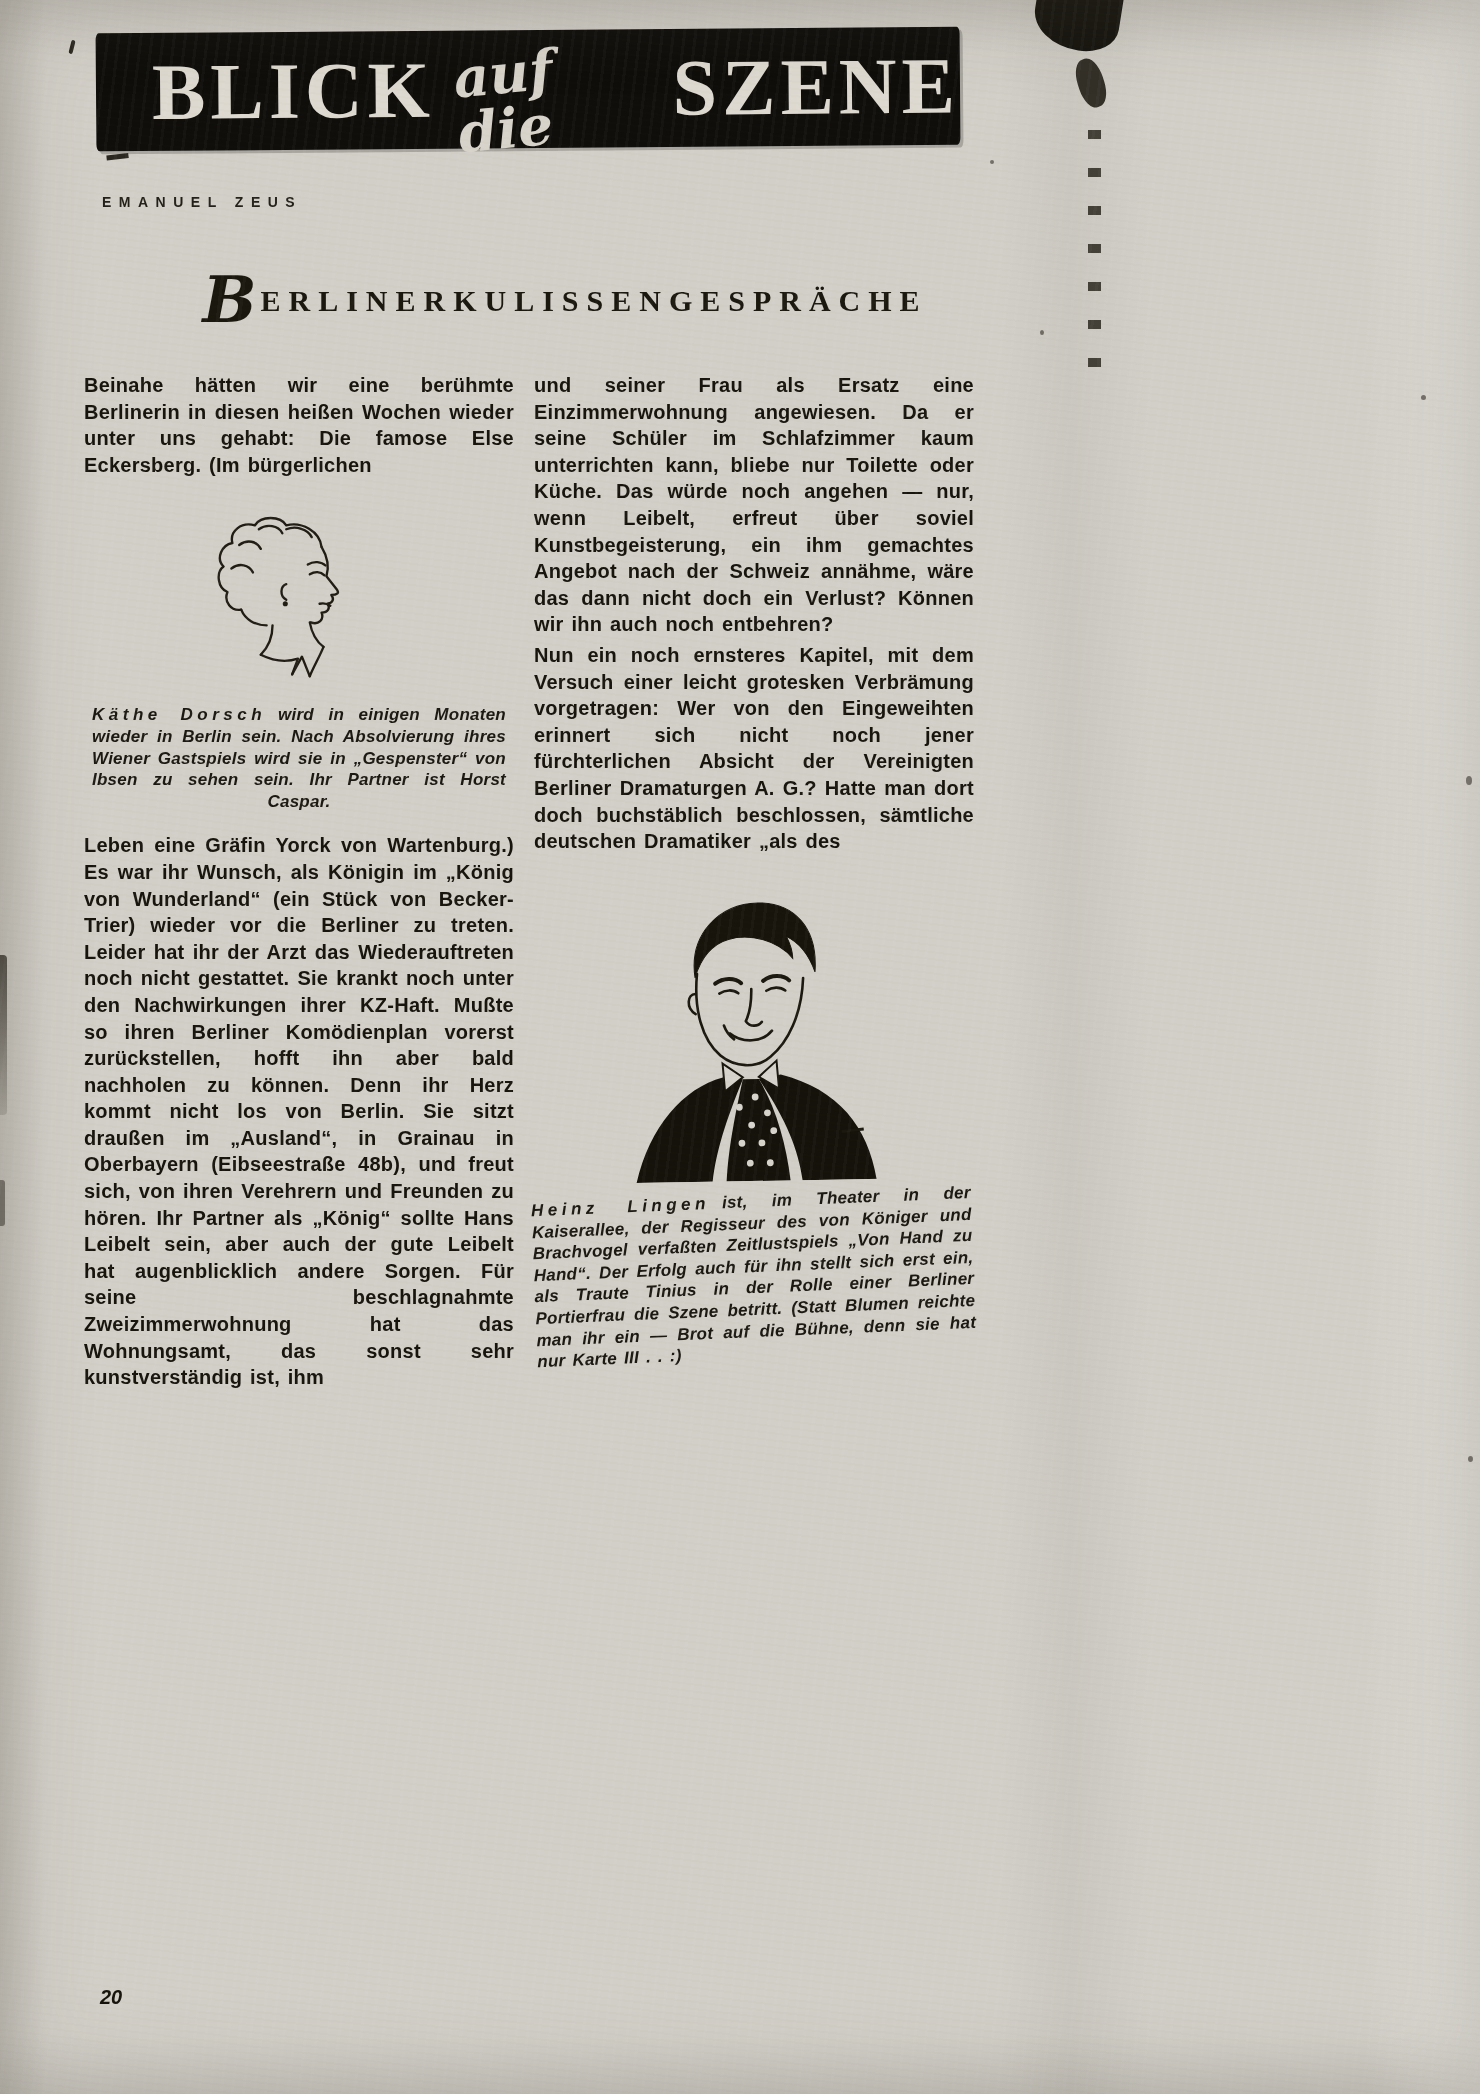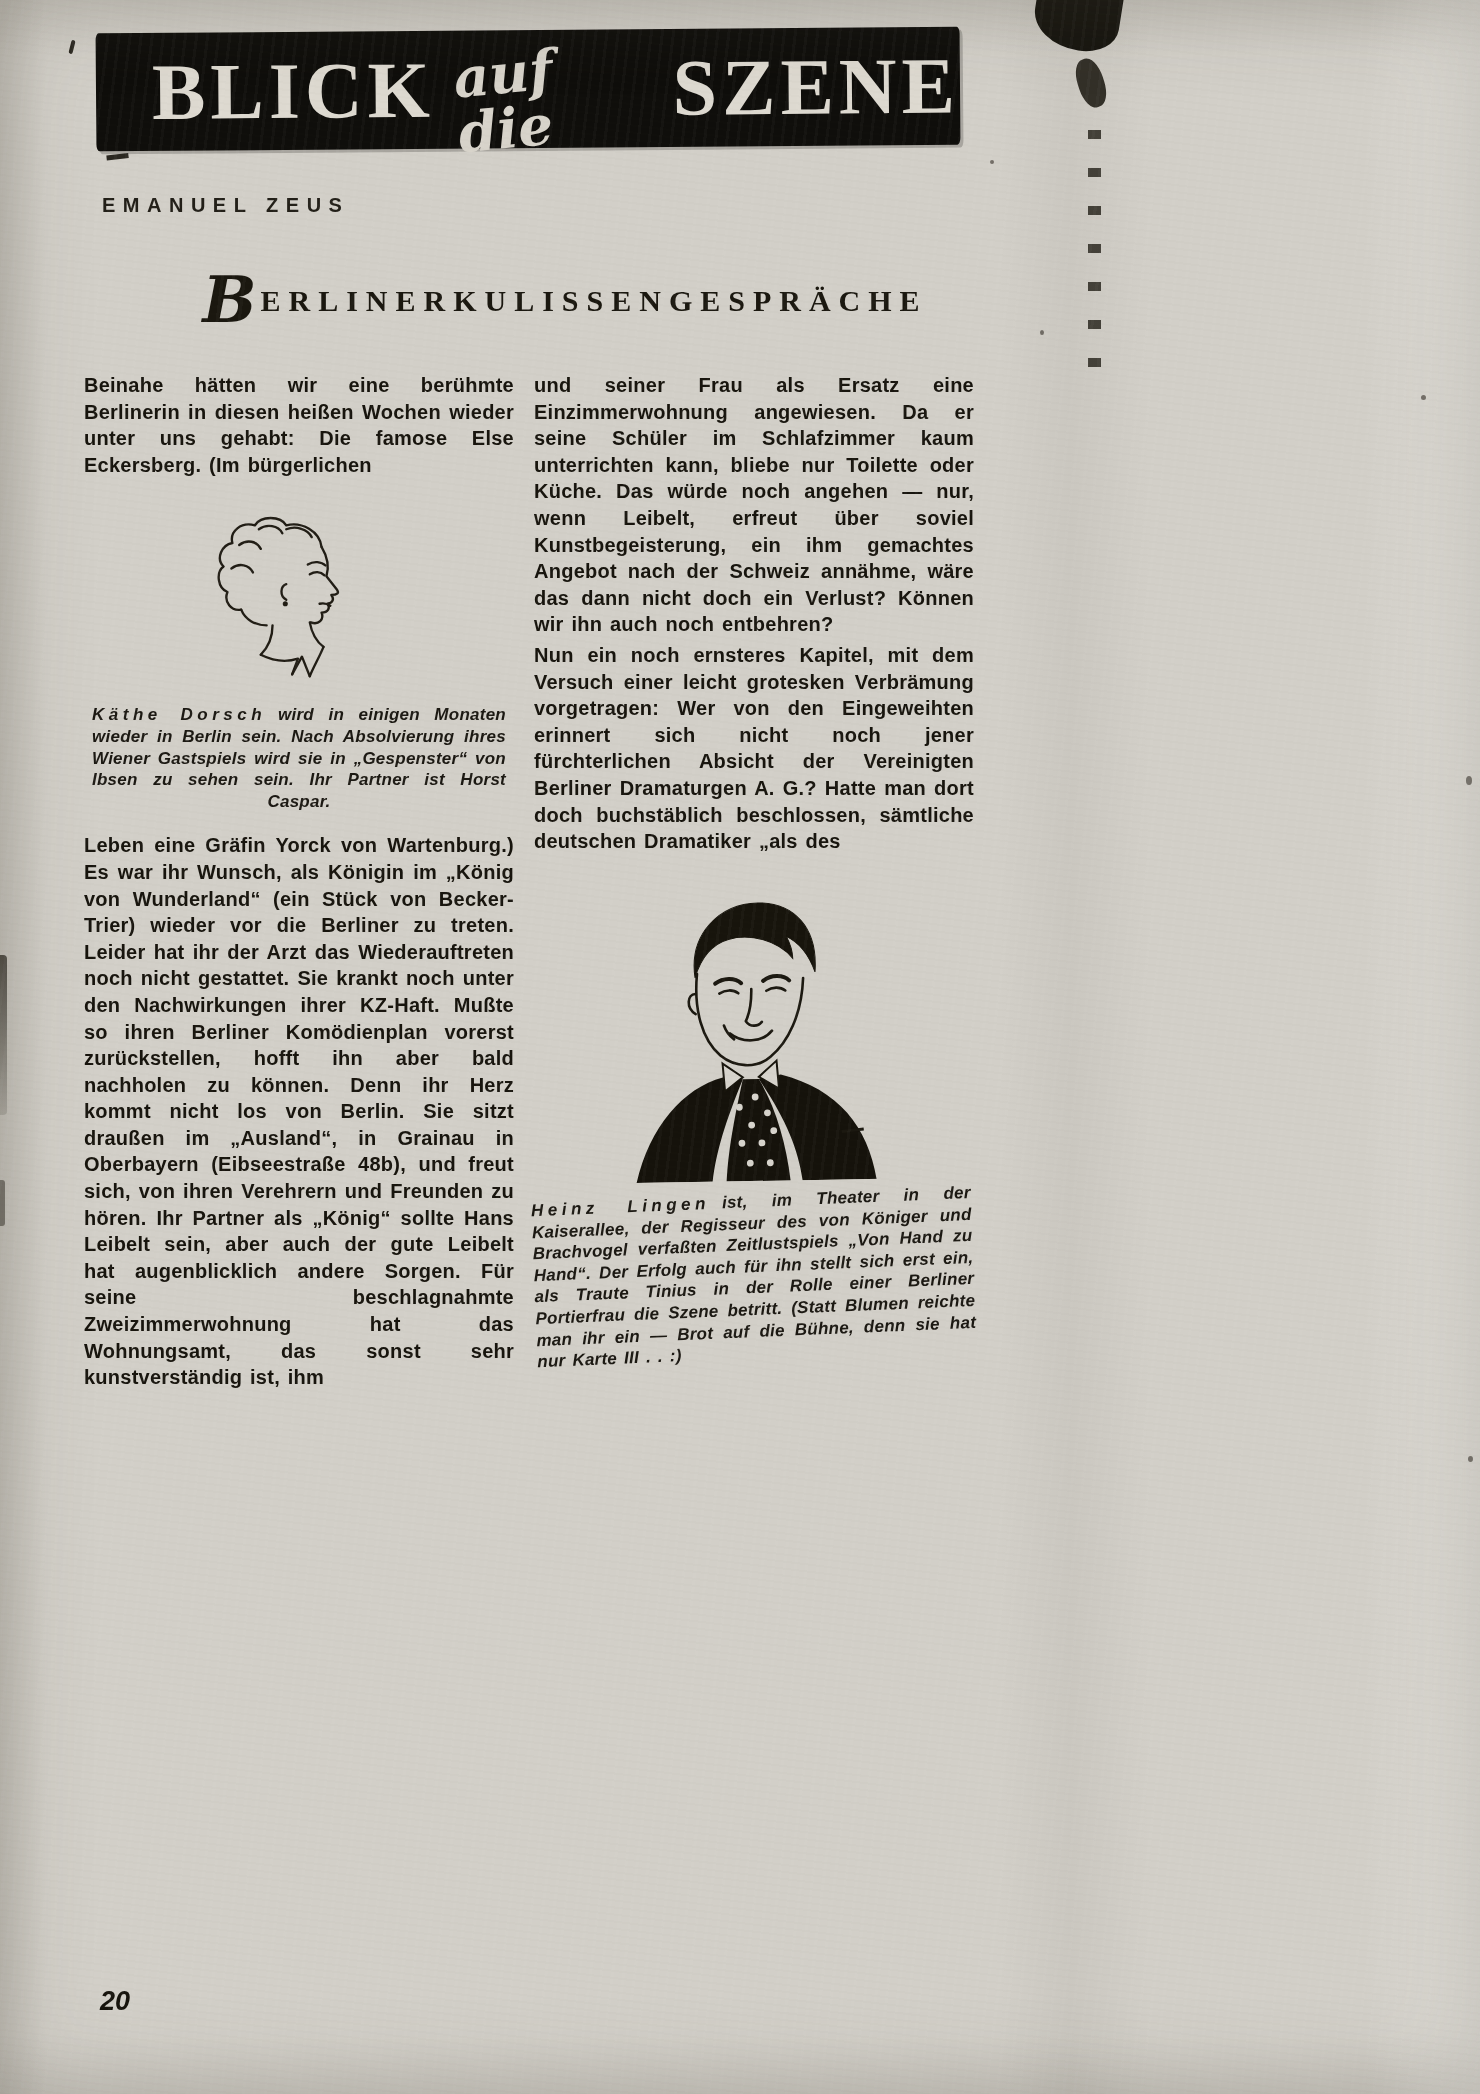--- a/index.html
+++ b/index.html
@@ -49,21 +49,21 @@
   .banner-script {
     font-family:"DejaVu Serif", serif; font-style:italic; font-weight:700;
     font-size:55px; line-height:1; color:#d7d3ca;
     margin:0 8px 0 20px;
     transform:rotate(-5deg) translateY(7px);
   }
 
   
   .author {
     position:absolute; left:102px; top:194px;
-    font-size:20px; font-weight:700; letter-spacing:7.5px; color:#221f18;
+    font-size:14px; font-weight:700; letter-spacing:7.5px; color:#221f18;
   }
   .title {
     position:absolute; left:140px; top:262px; width:850px;
     text-align:center; white-space:nowrap; color:#1a170f;
   }
   .title-initial {
     font-family:"DejaVu Serif", serif; font-style:italic; font-weight:700;
     font-size:64px; vertical-align:-11px; margin-right:4px;
   }
   .title-part {
@@ -92,21 +92,21 @@
     font-size:17px; line-height:21.6px;
     font-style:italic; font-weight:700;
     text-align:justify; color:#1b1812;
   }
   .caption-1 { width:414px; margin:14px auto 20px; text-align-last:center; }
   .caption-2 { transform:rotate(-2.4deg); margin-top:4px; }
   .spaced-name { letter-spacing:4.5px; margin-right:12px; }
 
   .page-number {
     position:absolute; left:100px; top:1986px;
-    font-size:27px; font-weight:700; font-style:italic; color:#17140d;
+    font-size:20px; font-weight:700; font-style:italic; color:#17140d;
   }
 
   
   .corner-blob {
     position:absolute; left:1034px; top:-12px; width:86px; height:62px;
     background:#17150f; border-radius:0 0 45% 60%; transform:rotate(9deg);
   }
   .corner-blob-2 {
     position:absolute; left:1078px; top:58px; width:26px; height:50px;
     background:#221f17; border-radius:45%; transform:rotate(-18deg); opacity:.9;

